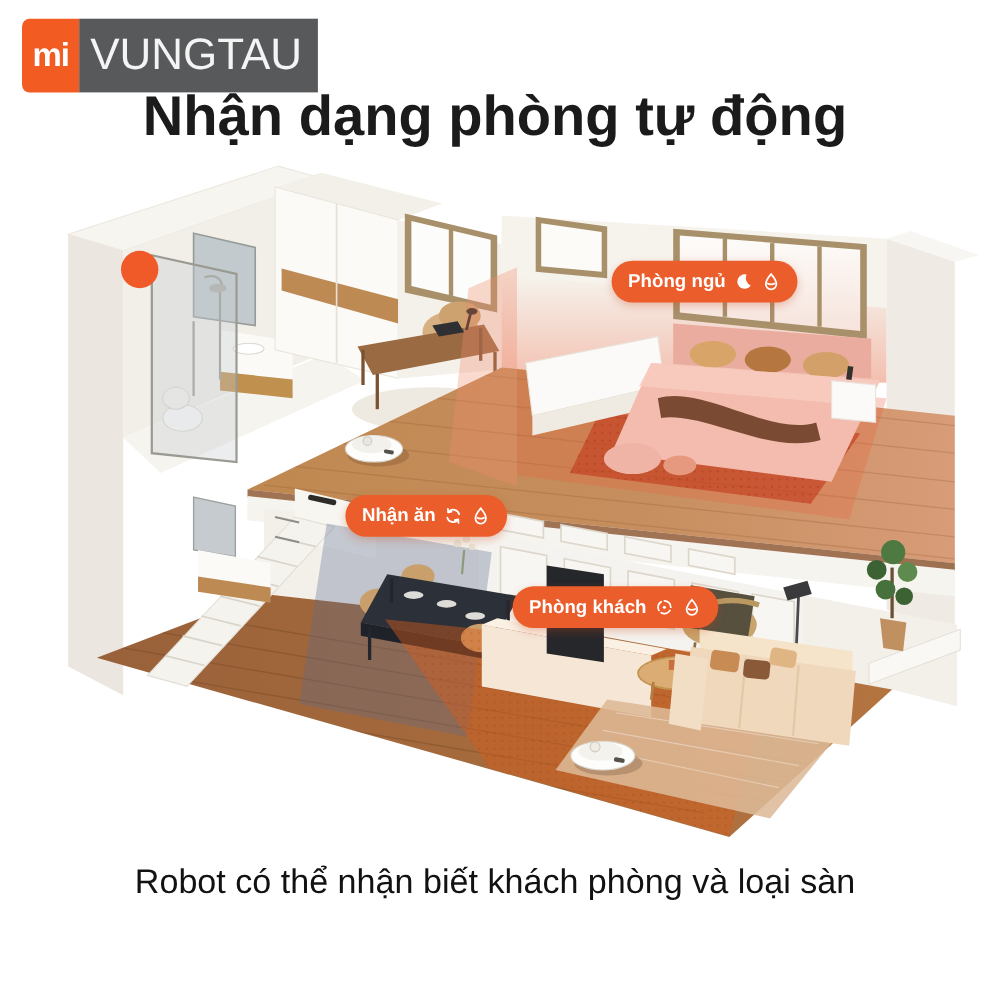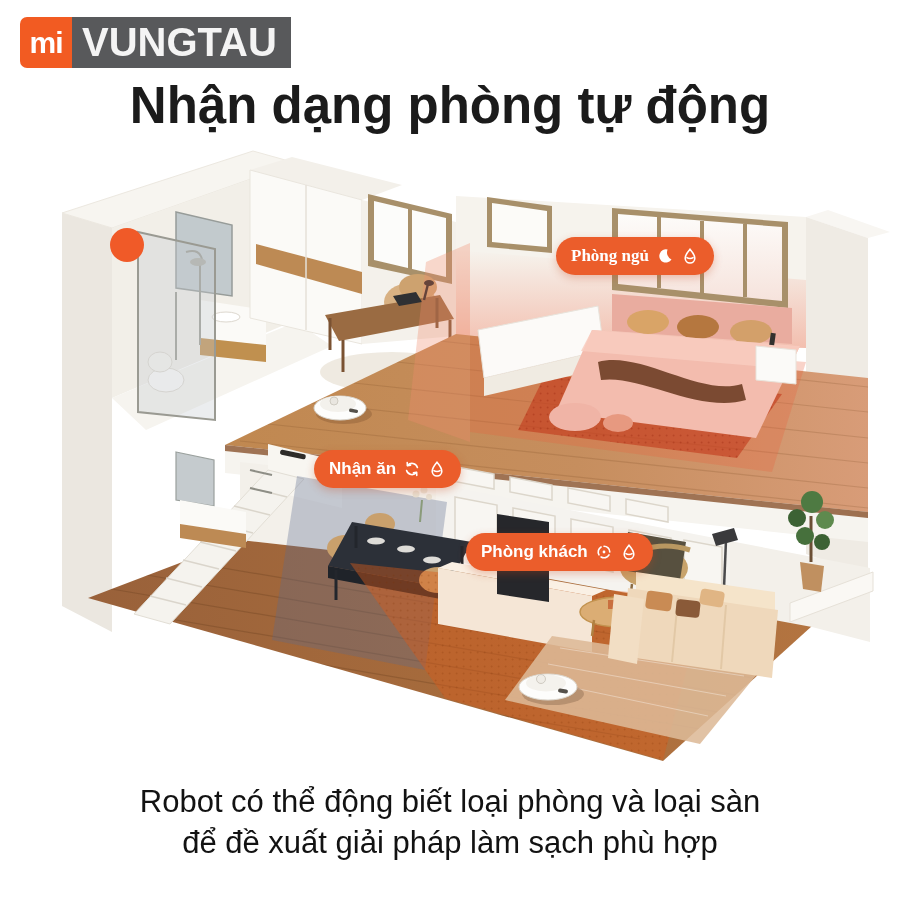--- a/index.html
+++ b/index.html
@@ -1,28 +1,28 @@
 <!DOCTYPE html>
 <html><head>
 <meta charset="utf-8">
 <style>
   html,body{margin:0;padding:0;}
   body{
     width:900px;height:900px;position:relative;overflow:hidden;
     background:#ffffff;font-family:"Liberation Sans", sans-serif;
   }
   
-  .logo{position:absolute;left:20px;top:17px;display:flex;align-items:stretch;height:51px;}
+  .logo{position:absolute;left:20px;top:17px;display:flex;align-items:stretch;height:67px;}
   .logo-mi{
     width:52px;background:#F25B22;color:#fff;display:flex;align-items:center;justify-content:center;
     font-weight:bold;font-size:30px;border-radius:7px 0 0 7px;letter-spacing:-1px;
   }
   .logo-name{
     background:#58595B;color:#F4F4F4;display:flex;align-items:center;
-    font-weight:bold;font-size:40px;padding:0 14px 0 10px;letter-spacing:0px;
+    font-weight:normal;font-size:40px;padding:0 14px 0 10px;letter-spacing:0px;
   }
   
   .title{
     position:absolute;left:0;right:0;top:76px;text-align:center;
     font-size:51px;font-weight:bold;color:#1b1b1b;
   }
   .caption{
     position:absolute;left:0;right:0;top:781px;text-align:center;
     font-size:31px;font-weight:400;color:#121212;line-height:1.33;
   }
@@ -33,21 +33,21 @@
     position:absolute;height:38px;display:flex;align-items:center;gap:7px;
     background:#EB5D2B;color:#fff;font-weight:bold;font-size:17px;
     border-radius:19px;padding:0 15px;white-space:nowrap;
     box-shadow:0 3px 8px rgba(200,70,25,.30);
   }
   .badge svg{display:block;}
   .badge.tail::after{
     content:"";position:absolute;width:13px;height:13px;background:#EB5D2B;
     transform:rotate(45deg);bottom:-5px;border-radius:2px;z-index:-1;
   }
-  .badge-bedroom{left:556px;top:237px;font-family:Liberation Serif, serif;}
+  .badge-bedroom{left:556px;top:237px;}
   .badge-bedroom.tail::after{left:56px;}
   .badge-dining{left:314px;top:450px;}
   .badge-dining.tail::after{left:50px;}
   .badge-living{left:466px;top:533px;justify-content:space-between;}
 </style>
 </head>
 <body>
 
 <svg class="scene" viewBox="0 0 900 900" aria-hidden="true">
   <defs>
@@ -402,15 +402,14 @@
     <path d="M9 3.2A5.8 5.8 0 0 1 14.8 9" transform="rotate(240 9 9)"></path>
     <circle cx="9" cy="9" r="1.4" fill="#fff" stroke="none"></circle>
   </svg>
   <svg width="18" height="18" viewBox="0 0 18 18" fill="none" stroke="#fff" stroke-width="1.6">
     <path d="M9 2.2C6.2 5.4 4.2 8.6 4.2 11.2a4.8 4.8 0 0 0 9.6 0C13.8 8.6 11.8 5.4 9 2.2Z"></path>
     <path d="M5.4 10.4 Q9 12.6 12.6 10.4"></path>
   </svg>
 </div>
 
 <div class="caption">
-  <div>Robot có thể động biết loại phòng và loại sàn</div>
-  <div>để đề xuất giải pháp làm sạch phù hợp</div>
+  <div>Robot có thể nhận biết khách phòng và loại sàn</div>
 </div>
 
 </body></html>

